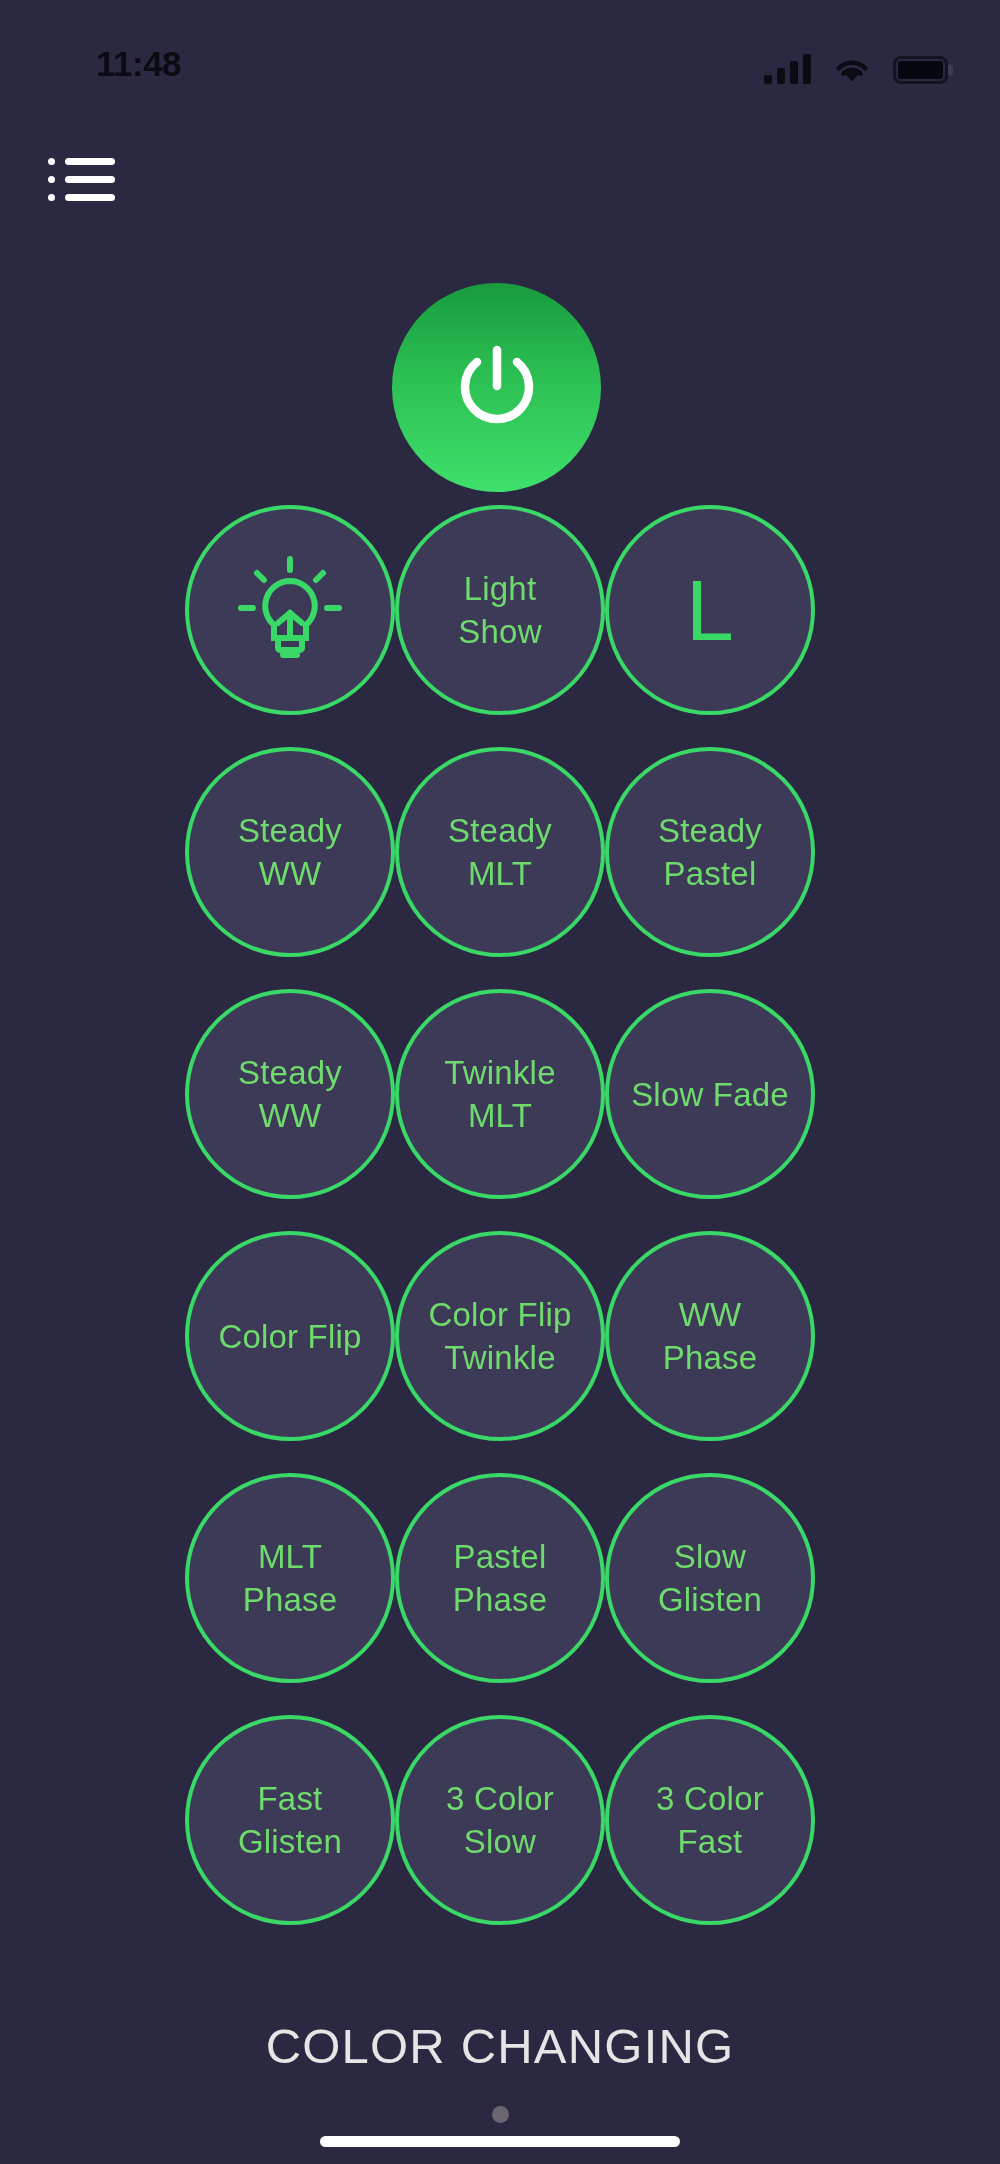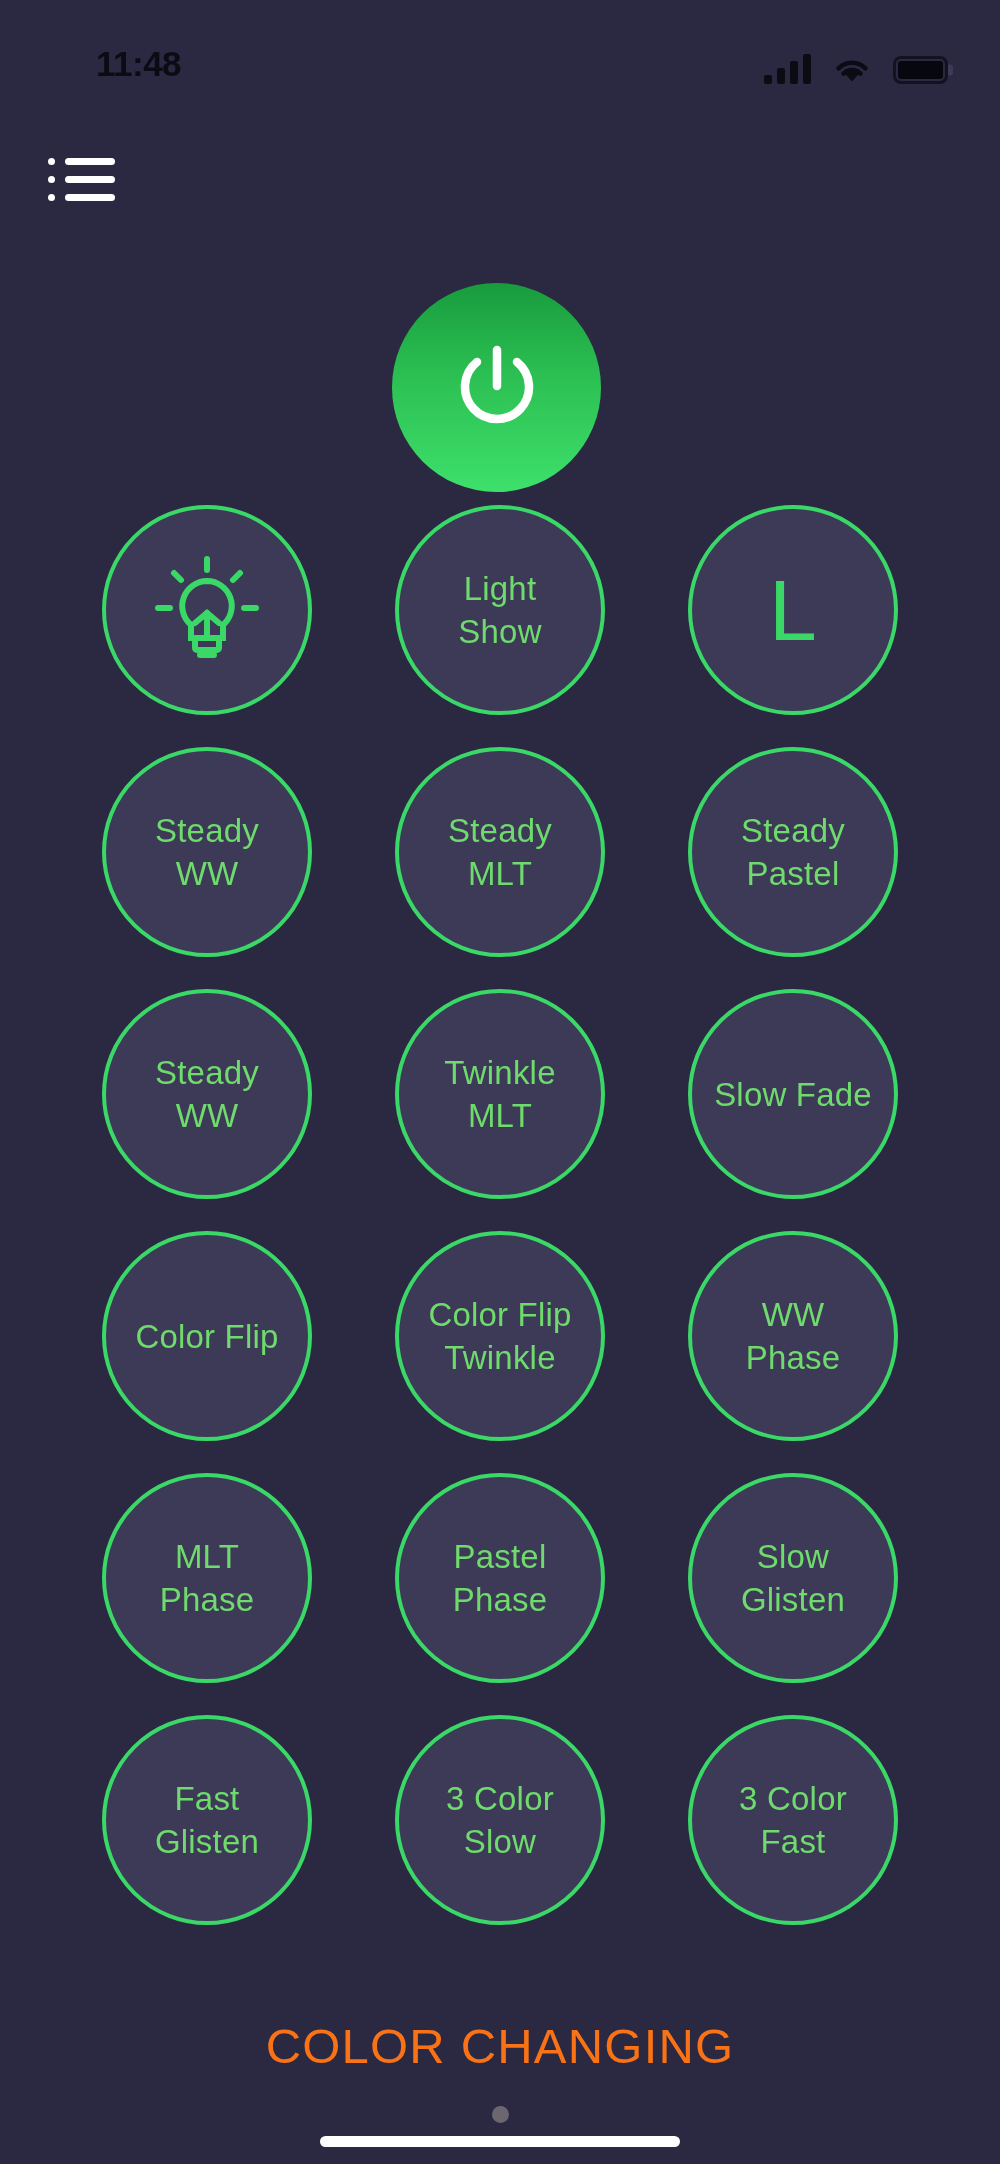--- a/index.html
+++ b/index.html
@@ -78,21 +78,20 @@
 
   
   #grid{
     position:absolute;
     left:0; top:505px;
     width:1000px;
   }
   .grid-row{
     display:flex;
     justify-content:center;
-    gap:83px;
     margin-bottom:32px;
   }
   .mode-circle{
     width:210px; height:210px;
     border-radius:50%;
     background:#3d3a58;
     border:4px solid #3ad867;
     display:flex; align-items:center; justify-content:center;
     text-align:center;
     cursor:pointer;
@@ -113,21 +112,21 @@
     font-weight:400;
   }
   .bulb-ic{ width:118px; height:118px; display:block; }
 
   
   #footer-title{
     position:absolute;
     left:0; top:2018px;
     width:1000px;
     text-align:center;
-    color:#f97316;
+    color:#e5e5e5;
     font-size:49px;
     letter-spacing:1.2px;
     line-height:56px;
   }
   #page-dots{
     position:absolute;
     left:0; top:2106px;
     width:1000px;
     display:flex; justify-content:center; gap:14px;
   }

